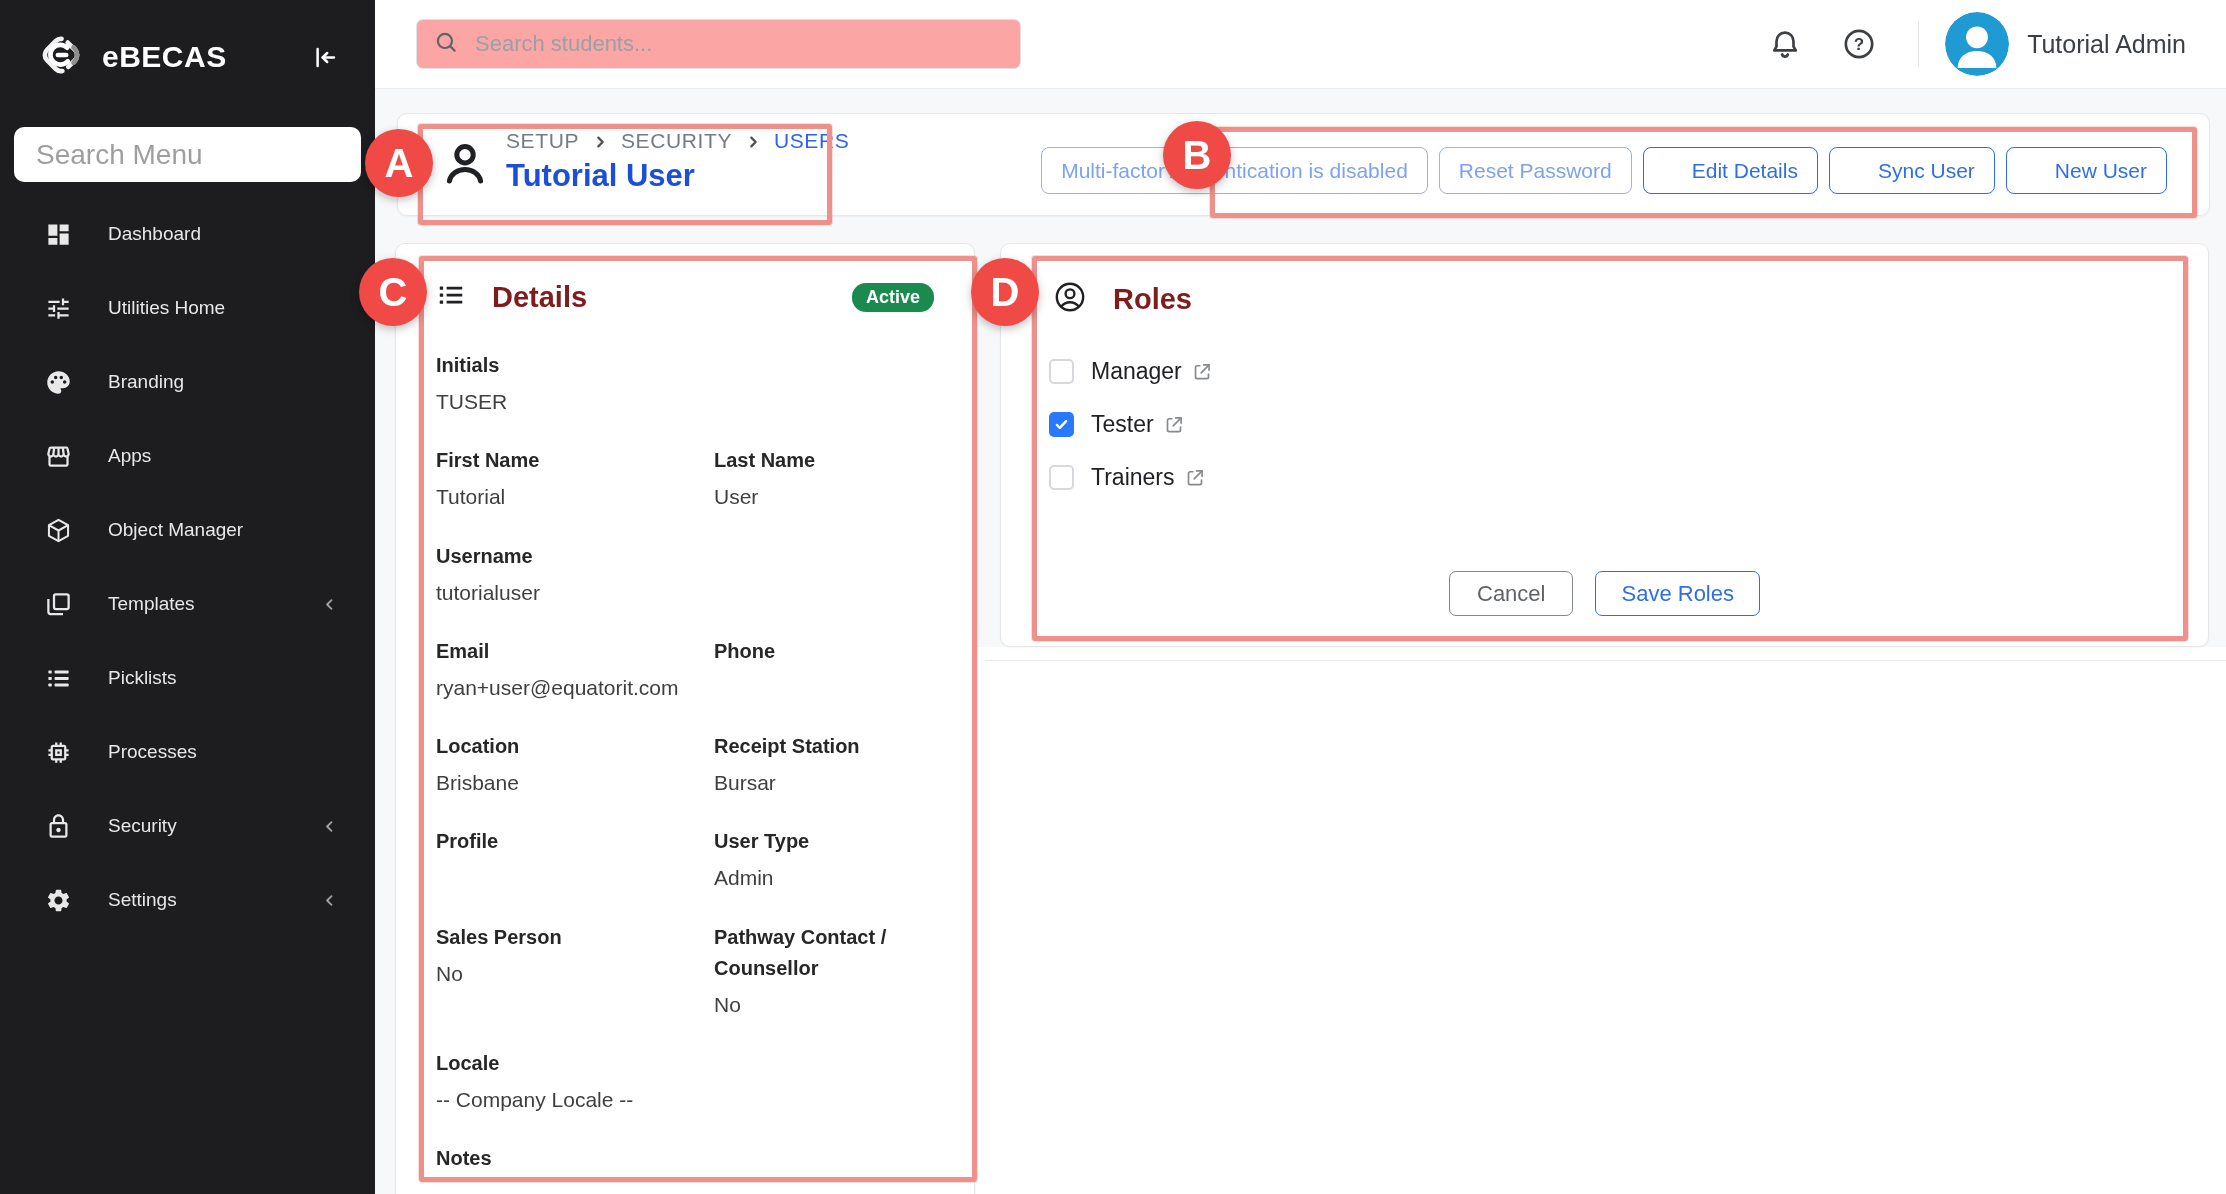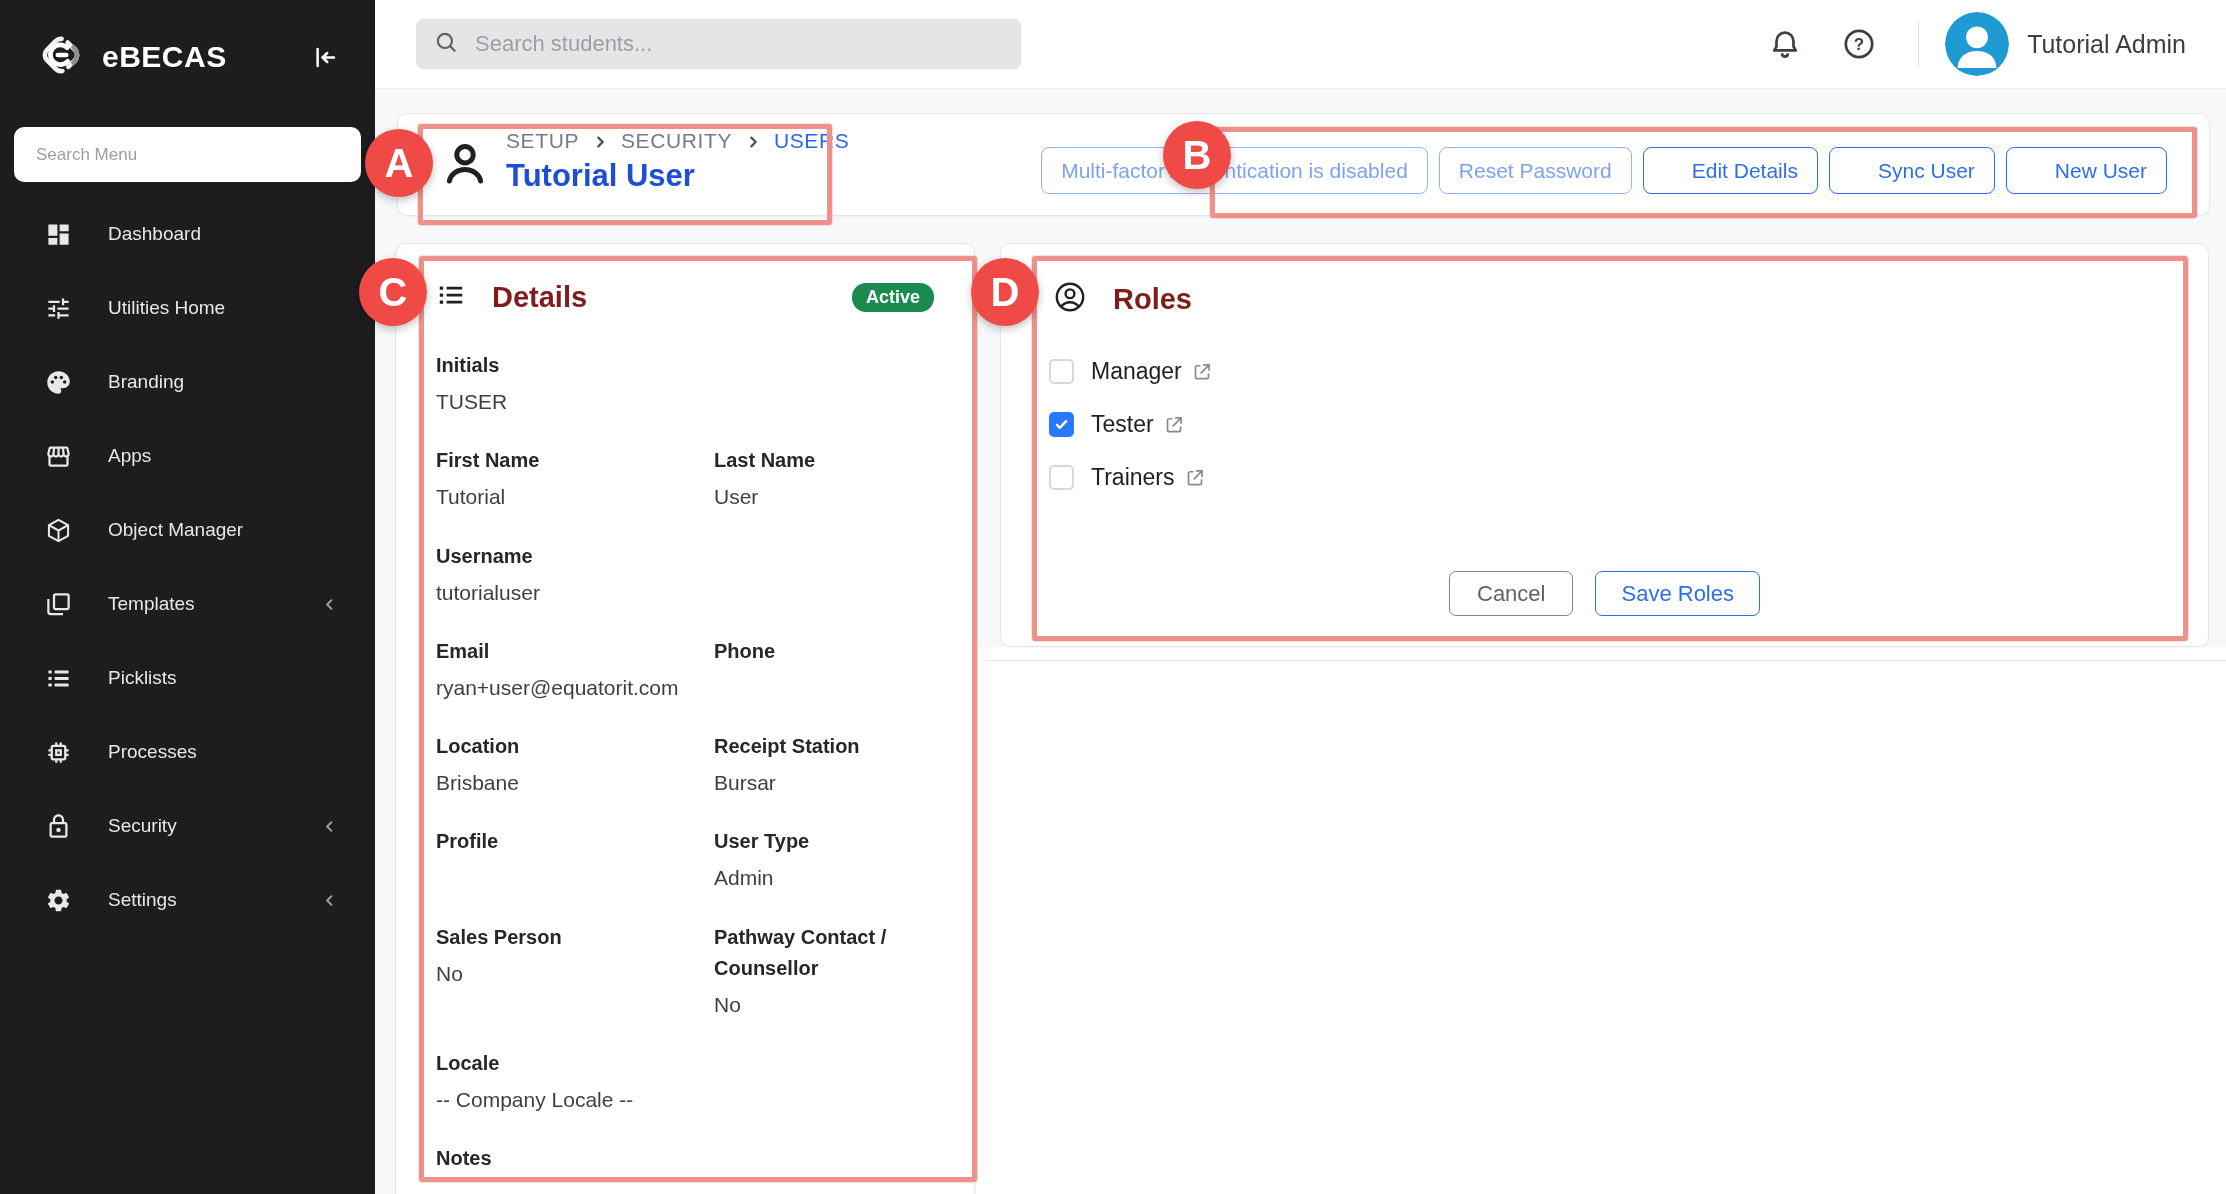--- a/index.html
+++ b/index.html
@@ -7,31 +7,31 @@
     width:2226px;height:1194px;position:relative;overflow:hidden;
     background:#f7f8f9;font-family:"Liberation Sans","DejaVu Sans",sans-serif;
     -webkit-font-smoothing:antialiased;
   }
   
   .sidebar{position:absolute;left:0;top:0;width:375px;height:1194px;background:#1d1d1f;z-index:3;}
   .logo-row{height:88px;display:flex;align-items:center;padding:13px 36px 0 36px;}
   .logo-text{color:#fff;font-size:30px;font-weight:700;letter-spacing:.5px;margin-left:16px;}
   .collapse-btn{margin-left:auto;display:flex;align-items:center;cursor:pointer;}
   .menu-search{margin:26px 14px 0 14px;height:55px;background:#fff;border-radius:10px;display:flex;align-items:center;padding:0 20px;}
-  .menu-search input{border:none;outline:none;width:100%;font-size:17px;color:#333;font-family:inherit;background:transparent;}
+  .menu-search input{border:none;outline:none;width:100%;font-size:28px;color:#333;font-family:inherit;background:transparent;}
   .menu-search input::placeholder{color:#9e9e9e;}
   .nav{margin-top:15px;}
   .nav-item{height:74px;display:flex;align-items:center;padding:0 36px 0 44px;cursor:pointer;}
   .nav-icon{width:28px;height:28px;display:flex;align-items:center;justify-content:center;flex:0 0 28px;}
   .nav-icon svg{width:27px;height:27px;}
   .nav-label{color:#e6e7e8;font-size:19px;margin-left:36px;white-space:nowrap;}
   .nav-chevron{margin-left:auto;display:flex;align-items:center;opacity:.85;}
   
   .topbar{position:absolute;left:375px;top:0;width:1851px;height:88px;background:#fff;border-bottom:1px solid #ededed;z-index:2;}
-  .student-search{position:absolute;left:41px;top:19px;width:605px;height:50px;border:1px solid #e1e3e6;border-radius:7px;background:#e5e5e5;display:flex;align-items:center;padding:0 16px;box-sizing:border-box;}
+  .student-search{position:absolute;left:41px;top:19px;width:605px;height:50px;border:1px solid #e1e3e6;border-radius:7px;background:#fca5a5;display:flex;align-items:center;padding:0 16px;box-sizing:border-box;}
   .student-search input{border:none;outline:none;flex:1;font-size:22px;color:#333;font-family:inherit;background:transparent;margin-left:14px;}
   .student-search input::placeholder{color:#9aa0a6;}
   .topbar-right{position:absolute;right:40px;top:0;height:88px;display:flex;align-items:center;}
   .icon-btn{display:flex;align-items:center;justify-content:center;cursor:pointer;}
   .tb-divider{width:1px;height:46px;background:#e4e4e4;margin:0 26px 0 42px;}
   .bell-wrap{margin-right:40px;}
   .avatar{width:64px;height:64px;border-radius:50%;overflow:hidden;flex:0 0 64px;cursor:pointer;}
   .user-name{font-size:25px;color:#3b3f43;font-weight:500;margin-left:18px;white-space:nowrap;}
   
   .content{position:absolute;left:375px;top:88px;width:1851px;height:1106px;background:#f7f8f9;}

